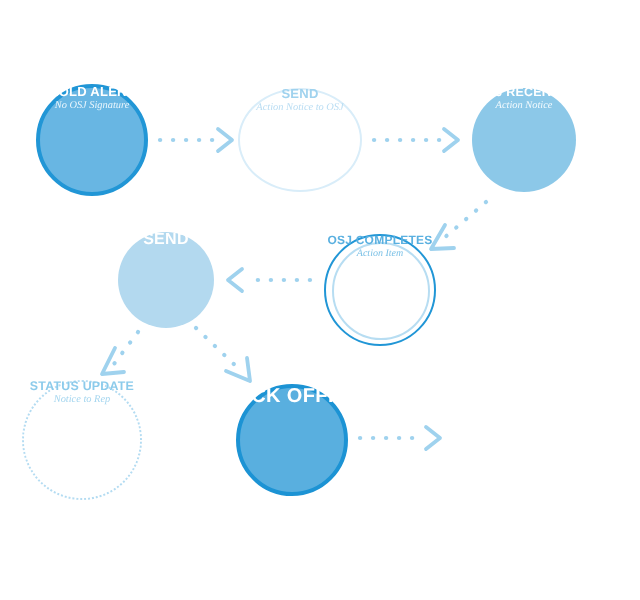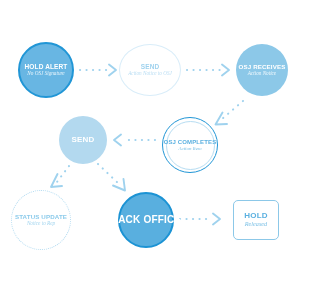--- a/index.html
+++ b/index.html
@@ -18,21 +18,20 @@
   #edges{
     position:absolute;left:0;top:0;
     width:300px;height:300px;
     pointer-events:none;
   }
   .node{
     position:absolute;
     display:flex;
     flex-direction:column;
     align-items:center;
-    justify-content:center;
     text-align:center;
     box-sizing:border-box;
     line-height:1.05;
   }
   .n-title{
     font-weight:bold;
     letter-spacing:.02em;
     white-space:nowrap;
     font-family:"Liberation Sans",sans-serif;
   }
@@ -196,18 +195,14 @@
 
   <div class="node" id="node-status-update">
     <span class="n-title">STATUS UPDATE</span>
     <span class="n-sub">Notice to Rep</span>
   </div>
 
   <div class="node" id="node-back-office">
     <span class="n-title">BACK OFFICE</span>
   </div>
 
-  <div class="node" id="node-hold-released">
-    <span class="n-title">HOLD</span>
-    <span class="n-sub">Released</span>
-  </div>
 
 </div>
 
 </body></html>

